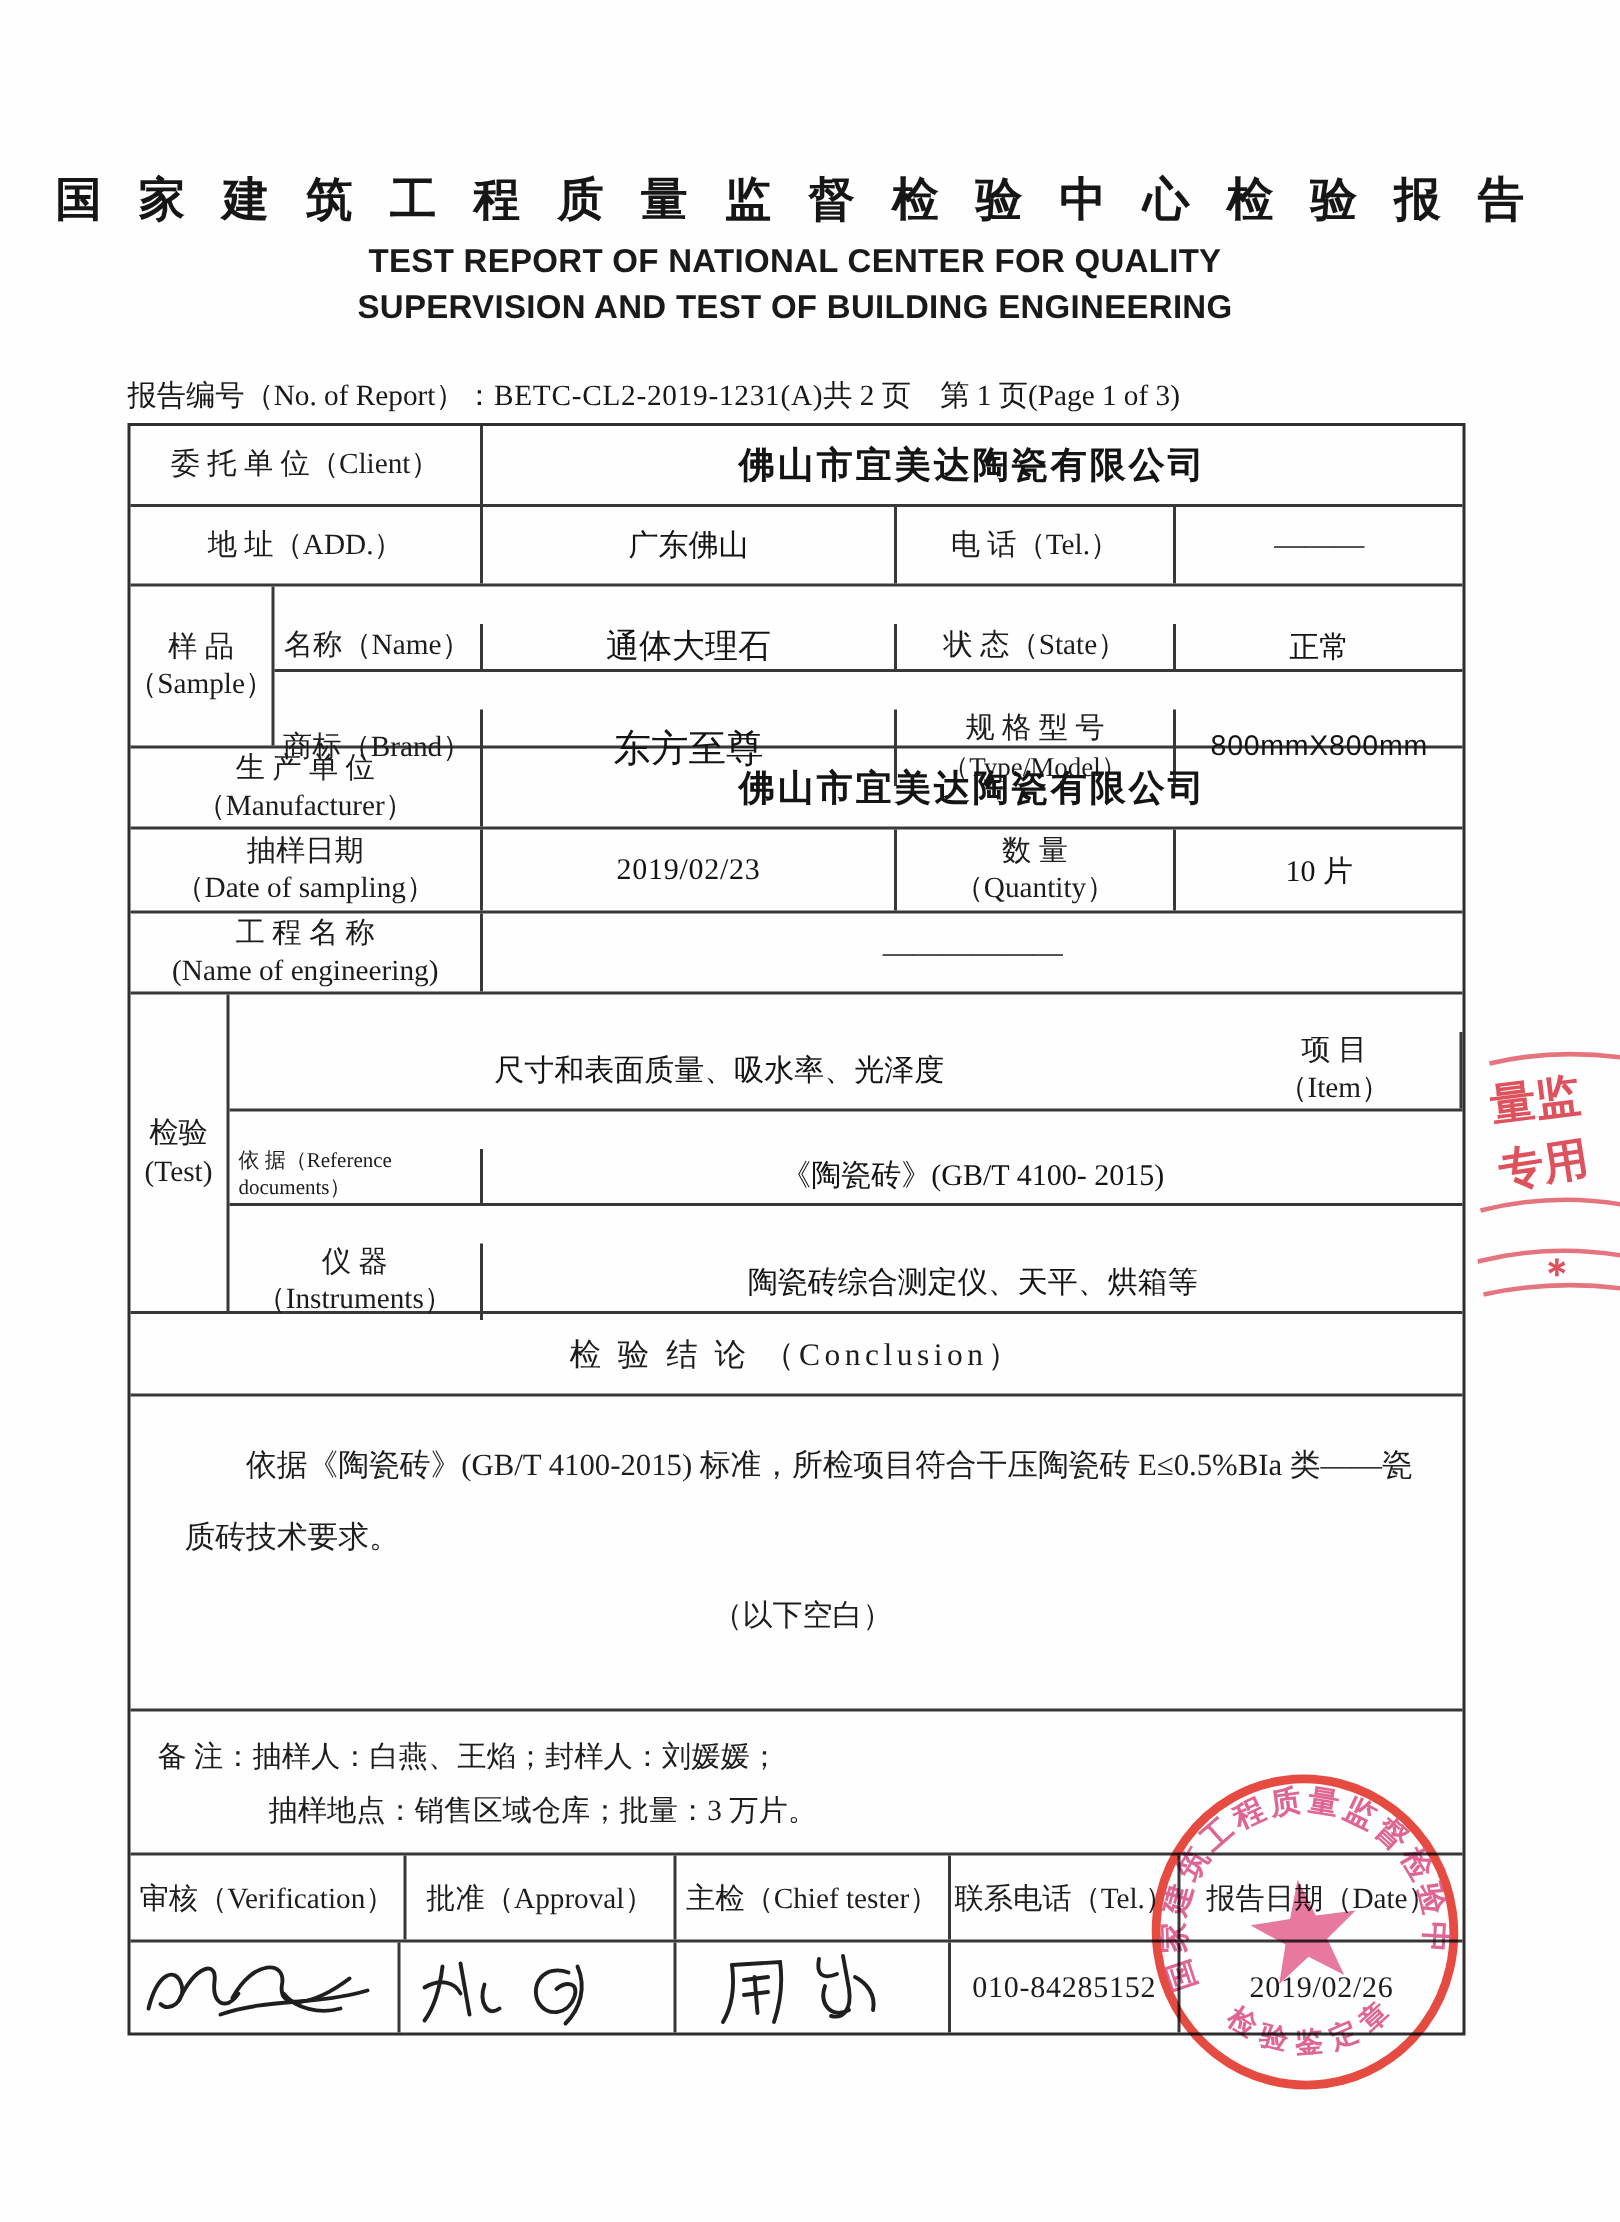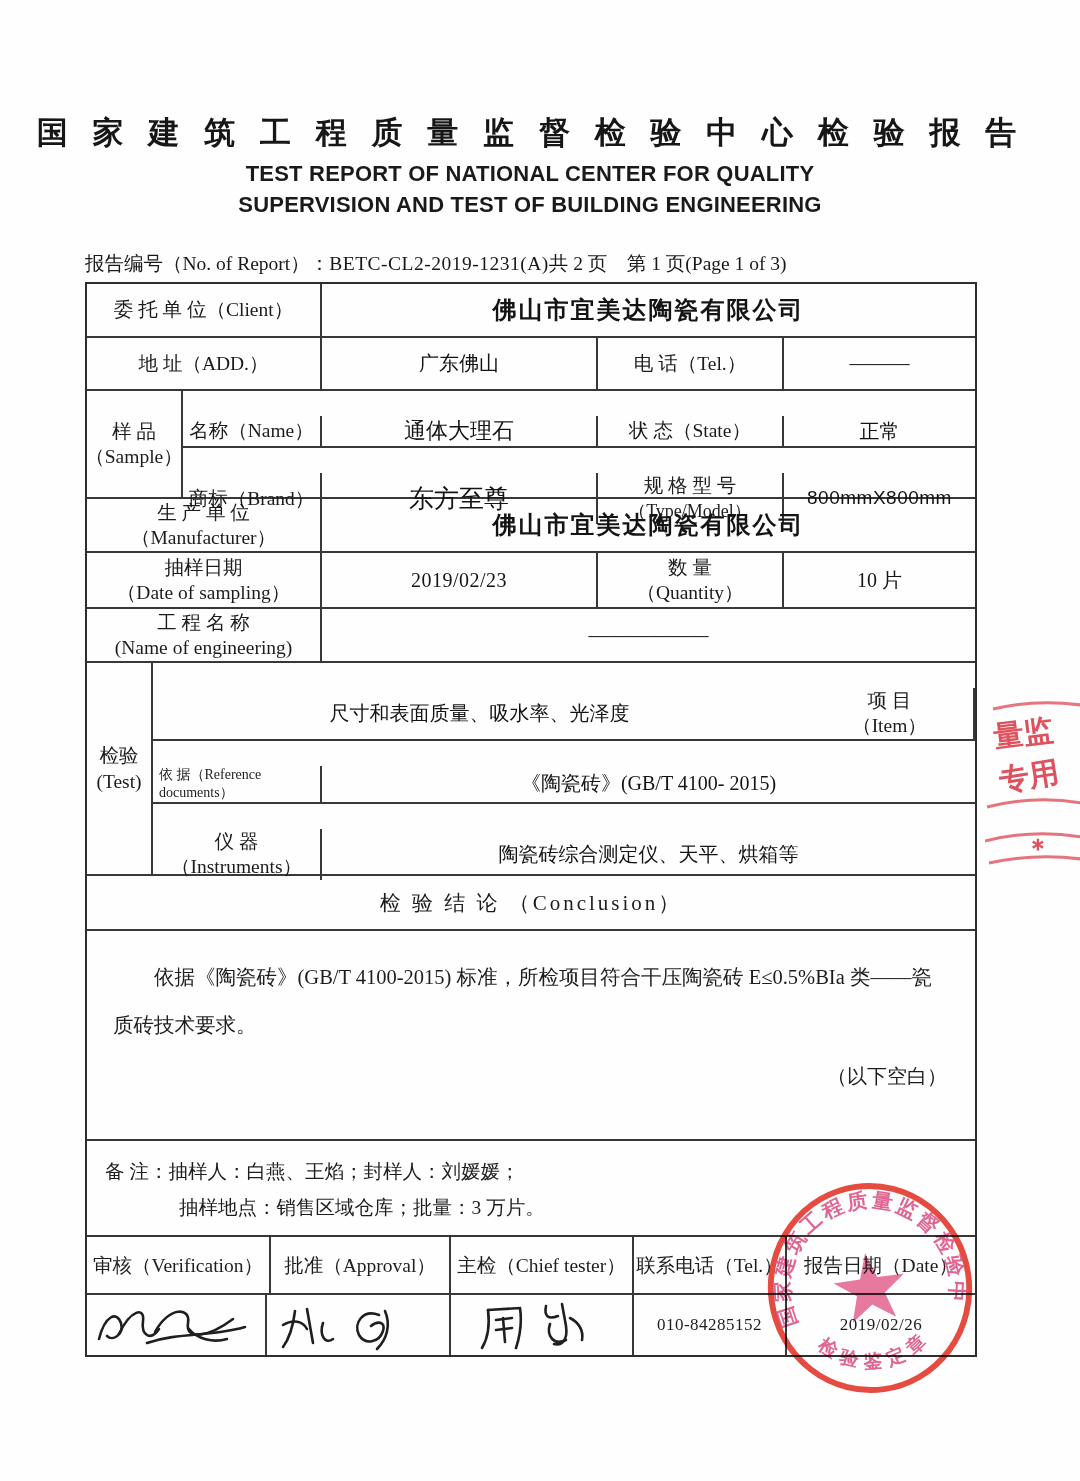--- a/index.html
+++ b/index.html
@@ -44,35 +44,36 @@
   .subrow { display:flex; border-bottom:2px solid #383838; box-sizing:border-box;margin-top:25px; }
   .subrow.last { border-bottom:none; }
   .lab { font-size:19.5px; line-height:1.3; color:#1c1c1c; }
   .lab2 { font-size:19.5px; line-height:1.35; }
   .val { font-size:20px; color:#141414; }
   .val.big { font-size:24px; font-weight:bold; letter-spacing:2px; }
   .val.num { font-size:20px; letter-spacing:0.5px; }
   
   .concl-head { font-size:21px; letter-spacing:3px; font-weight:500; }
   .concl-body {
-    align-items:flex-end; justify-content:flex-start; text-align:left;
+    align-items:center; justify-content:flex-start; text-align:left;
     padding:22px 28px 0 26px;
+    margin-left:10px;
   }
   .concl-body p { margin:0; font-size:20.5px; line-height:2.35; text-indent:2em; }
   .blank-note { margin-top:14px; font-size:20px; }
   
   .remarks {
     align-items:flex-start; justify-content:flex-start; text-align:left;
     padding:13px 20px 0 18px; font-size:19.5px; line-height:1.85;
   }
   .remarks .r2 { padding-left:74px; }
   
   .foot-lab { font-size:19.5px; }
   .sig-cell svg { display:block; }
-  .tel-val, .date-val { font-size:17px; letter-spacing:0.5px; }
+  .tel-val, .date-val { font-size:20px; letter-spacing:0.5px; }
   
   .seal-main {
     position:absolute; left:762px; top:1180px; width:216px; height:216px;
     transform:rotate(-8deg); opacity:0.9; mix-blend-mode:multiply; pointer-events:none;
   }
   .seal-edge {
     position:absolute; left:985px; top:695px; width:95px; height:225px;
     opacity:0.85; mix-blend-mode:multiply; pointer-events:none;
   }
 </style>

